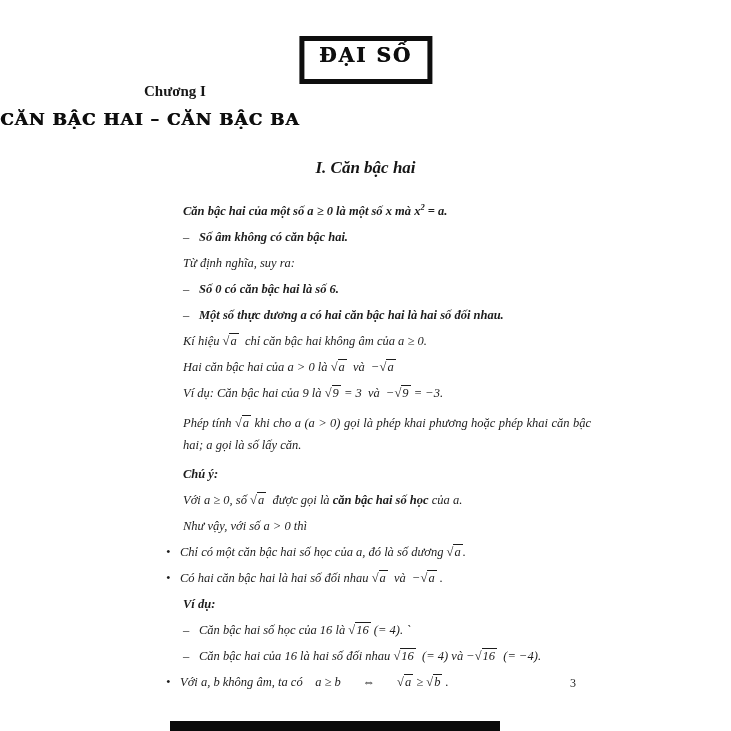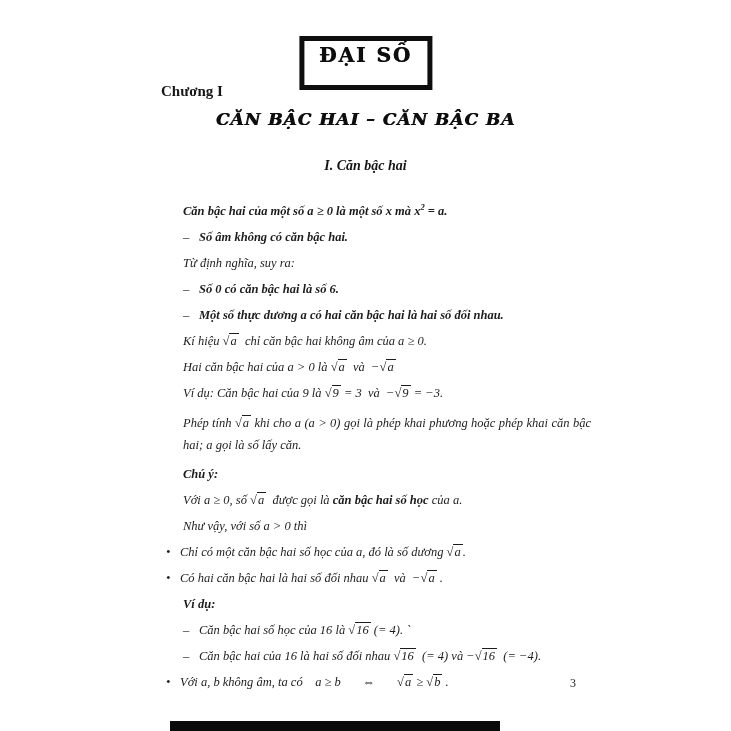--- a/index.html
+++ b/index.html
@@ -3,39 +3,38 @@
 <meta charset="utf-8">
 <style>
   html,body{margin:0;padding:0;background:#e8e8e8;}
   .page{
     position:relative;width:731px;height:731px;background:#ffffff;
     font-family:"Liberation Serif",serif;color:#1c1c1c;overflow:hidden;
     margin:0 auto;
   }
   .badge{
     position:absolute;top:36px;left:50%;transform:translateX(-50%);
-    border:5px solid #0e0e0e;padding:2px 15px 18px 15px;
+    border:5px solid #0e0e0e;padding:2px 15px 12px 15px;
     font-family:"DejaVu Serif",serif;font-weight:bold;font-size:20px;
     letter-spacing:2px;color:#0e0e0e;text-shadow:0.7px 0 0 #0e0e0e;
     background:#fff;white-space:nowrap;
   }
   .chapter{
-    position:absolute;top:83px;left:161px;
+    position:absolute;top:83px;left:144px;
     font-size:15px;font-weight:bold;color:#171717;
   }
   .chap-title{
-    position:absolute;top:109px;left:0;width:100%;text-align:center;
+    position:absolute;top:109px;left:0;width:100%;text-align:left;
     font-family:"DejaVu Serif",serif;font-weight:bold;font-size:17px;
     letter-spacing:1px;color:#0e0e0e;text-shadow:0.7px 0 0 #0e0e0e;
     white-space:nowrap;
-    font-style:italic;
   }
   .section{
     position:absolute;top:158px;left:0;width:100%;text-align:center;
-    font-style:italic;font-weight:bold;font-size:14px;color:#151515;
+    font-style:italic;font-weight:bold;font-size:17px;color:#151515;
   }
   .body-lines{
     position:absolute;top:193px;left:0;right:0;
     font-size:12.5px;font-style:italic;line-height:15px;
   }
   .line{margin:11px 120px 10px 183px;white-space:pre-wrap;}
   .line.bullet{margin-left:166px;}
   .line.wrap{white-space:normal;text-align:justify;margin-right:140px;line-height:22px;margin-bottom:8px;}
   .line .marker{display:inline-block;width:16px;}
   .line.bullet .marker{width:14px;}

